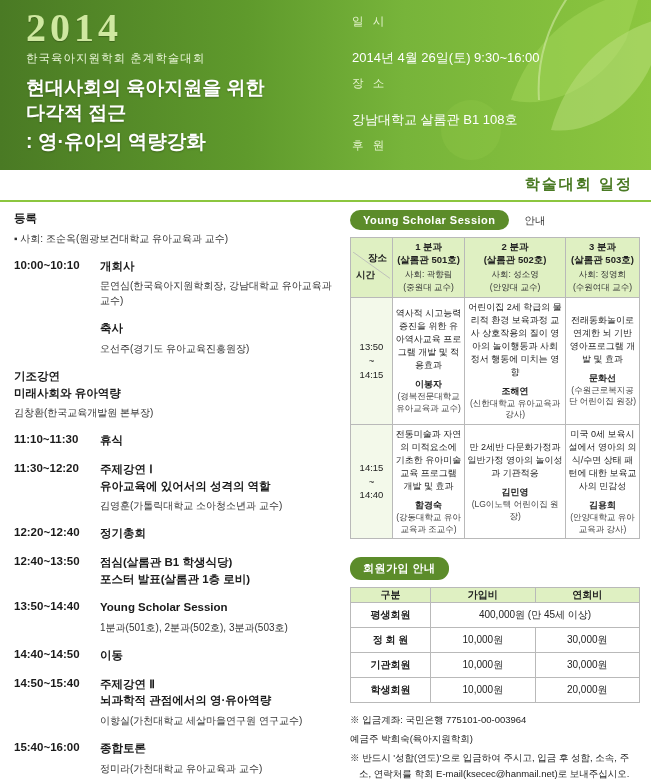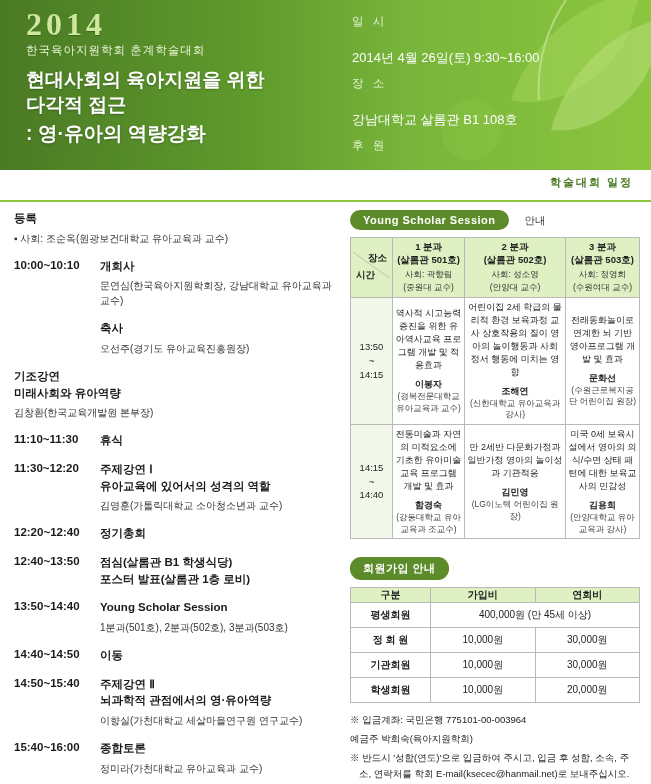--- a/index.html
+++ b/index.html
@@ -23,21 +23,21 @@
   }
   .hdr-leaf {
     position:absolute; right:-10px; top:-20px;
     width: 230px; height: 200px;
     opacity: .85;
   }
   .hdr-left {
     position:absolute; left:26px; top:8px; width: 330px; color:#fff;
   }
   .year {
-    font-size: 32px; font-weight: bold; letter-spacing: 4px;
+    font-size: 40px; font-weight: bold; letter-spacing: 4px;
     color:#cfe8a0; line-height: 1; font-family:"Liberation Serif", serif;
     text-shadow: 0 1px 1px rgba(0,0,0,.25);
   }
   .subtitle-small {
     font-size: 11.5px; letter-spacing: 1px; margin-top: 3px; color:#eaf6d8;
   }
   .main-title {
     margin-top: 9px; font-size: 19px; font-weight: bold; line-height: 1.32;
     text-shadow: 0 1px 2px rgba(0,0,0,.25);
   }
@@ -49,21 +49,21 @@
   .info-label { font-size: 11.5px; color:#e4f3cd; letter-spacing: 3px; }
   .info-value { font-size: 13px; margin-top: 20px; }
 
   
   .titlebar {
     position:relative; width:651px; height: 32px;
     background:#ffffff; border-bottom: 2px solid #8cc63f;
   }
   .titlebar .bar-text {
     position:absolute; right: 18px; top: 5px;
-    font-size: 11px; font-weight: bold; color:#4a7a24; letter-spacing: 2px;
+    font-size: 15px; font-weight: bold; color:#4a7a24; letter-spacing: 2px;
   }
 
   
   .content { position:relative; width:651px; height: 582px; }
 
   
   .schedule { position:absolute; left: 14px; top: 8px; width: 330px; }
   .sch-item { display:flex; margin-bottom: 7px; }
   .sch-time {
     width: 86px; flex: 0 0 86px; font-size: 11.5px; font-weight: bold;

